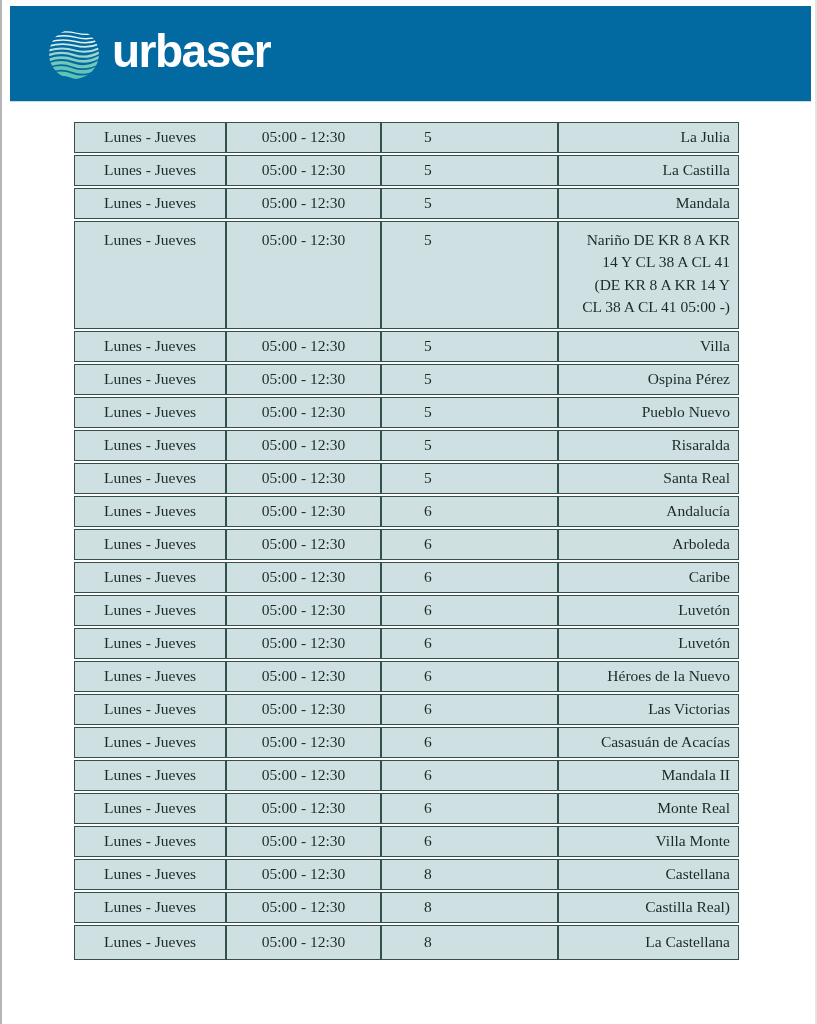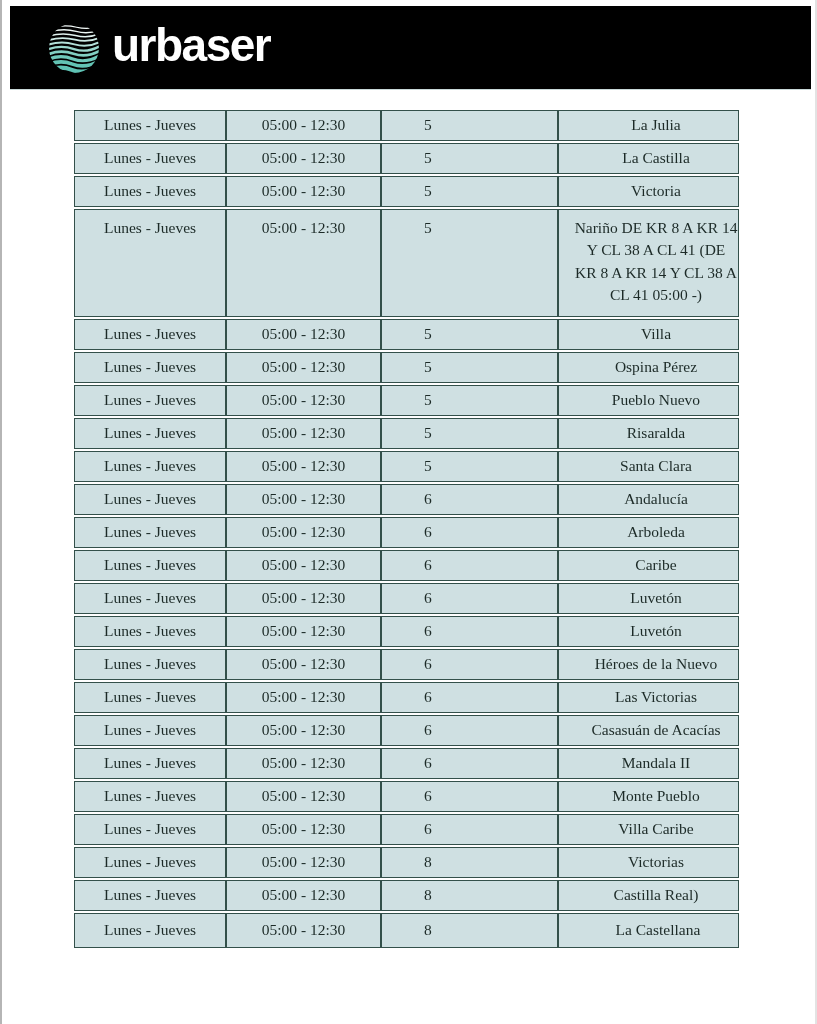--- a/index.html
+++ b/index.html
@@ -19,22 +19,22 @@
     background: #b5b5b5;
   }
   .edge-right {
     position: absolute; right: 0; top: 0; bottom: 0; width: 2px;
     background: #e3e3e3;
   }
 
   
   .header-bar {
     margin: 6px 6px 0 10px;
-    height: 84px;
-    background: #000000;
+    height: 96px;
+    background: #0369a1;
     display: flex;
     align-items: center;
     padding-left: 38px;
     border-bottom: 1px solid #c9d9d9;
   }
   .logo-icon {
     width: 52px;
     height: 52px;
     flex: 0 0 auto;
   }
@@ -68,21 +68,21 @@
     background: #cfe0e2;
     border: 1.5px solid #33504a;
     color: #1c2a27;
     font-size: 15.5px;
     height: 31px;
     vertical-align: middle;
     line-height: 1.45;
   }
   td.c-days, td.c-hours { text-align: center; }
   td.c-zone { text-align: left; padding-left: 42px; }
-  td.c-nb   { text-align: center; padding-left: 15px; white-space: pre-wrap; }
+  td.c-nb   { text-align: right; padding-left: 15px; padding-right: 8px; white-space: pre-wrap; }
   tr.valign-top td { vertical-align: top; padding-top: 7px; padding-bottom: 9px; }
   td.zone-top { vertical-align: top; padding-top: 5px; }
   tr.row-tall td { height: 35px; }
 </style>
 </head>
 <body>
 
 <div class="edge-left"></div>
 <div class="edge-right"></div>
 
@@ -127,21 +127,21 @@
         <tr>
     <td class="c-days">Lunes - Jueves</td>
     <td class="c-hours">05:00 - 12:30</td>
     <td class="c-zone">5</td>
     <td class="c-nb">La Castilla</td>
   </tr>
         <tr>
     <td class="c-days">Lunes - Jueves</td>
     <td class="c-hours">05:00 - 12:30</td>
     <td class="c-zone">5</td>
-    <td class="c-nb">Victoria</td>
+    <td class="c-nb">Mandala</td>
   </tr>
         <tr class="valign-top">
     <td class="c-days">Lunes - Jueves</td>
     <td class="c-hours">05:00 - 12:30</td>
     <td class="c-zone">5</td>
     <td class="c-nb">Nariño DE KR 8 A KR 14 Y CL 38 A CL 41 (DE KR 8 A KR 14 Y CL 38 A CL 41 05:00 -)</td>
   </tr>
         <tr>
     <td class="c-days">Lunes - Jueves</td>
     <td class="c-hours">05:00 - 12:30</td>
@@ -163,21 +163,21 @@
         <tr>
     <td class="c-days">Lunes - Jueves</td>
     <td class="c-hours">05:00 - 12:30</td>
     <td class="c-zone">5</td>
     <td class="c-nb">Risaralda</td>
   </tr>
         <tr>
     <td class="c-days">Lunes - Jueves</td>
     <td class="c-hours">05:00 - 12:30</td>
     <td class="c-zone">5</td>
-    <td class="c-nb">Santa Clara</td>
+    <td class="c-nb">Santa Real</td>
   </tr>
         <tr>
     <td class="c-days">Lunes - Jueves</td>
     <td class="c-hours">05:00 - 12:30</td>
     <td class="c-zone">6</td>
     <td class="c-nb">Andalucía</td>
   </tr>
         <tr>
     <td class="c-days">Lunes - Jueves</td>
     <td class="c-hours">05:00 - 12:30</td>
@@ -223,33 +223,33 @@
         <tr>
     <td class="c-days">Lunes - Jueves</td>
     <td class="c-hours">05:00 - 12:30</td>
     <td class="c-zone">6</td>
     <td class="c-nb">Mandala II</td>
   </tr>
         <tr>
     <td class="c-days">Lunes - Jueves</td>
     <td class="c-hours">05:00 - 12:30</td>
     <td class="c-zone">6</td>
-    <td class="c-nb">Monte Pueblo</td>
-  </tr>
-        <tr>
-    <td class="c-days">Lunes - Jueves</td>
-    <td class="c-hours">05:00 - 12:30</td>
-    <td class="c-zone">6</td>
-    <td class="c-nb">Villa Caribe</td>
+    <td class="c-nb">Monte Real</td>
+  </tr>
+        <tr>
+    <td class="c-days">Lunes - Jueves</td>
+    <td class="c-hours">05:00 - 12:30</td>
+    <td class="c-zone">6</td>
+    <td class="c-nb">Villa Monte</td>
   </tr>
         <tr>
     <td class="c-days">Lunes - Jueves</td>
     <td class="c-hours">05:00 - 12:30</td>
     <td class="c-zone">8</td>
-    <td class="c-nb">Victorias</td>
+    <td class="c-nb">Castellana</td>
   </tr>
         <tr>
     <td class="c-days">Lunes - Jueves</td>
     <td class="c-hours">05:00 - 12:30</td>
     <td class="c-zone">8</td>
     <td class="c-nb">Castilla Real)</td>
   </tr>
         <tr class="row-tall">
     <td class="c-days">Lunes - Jueves</td>
     <td class="c-hours">05:00 - 12:30</td>

